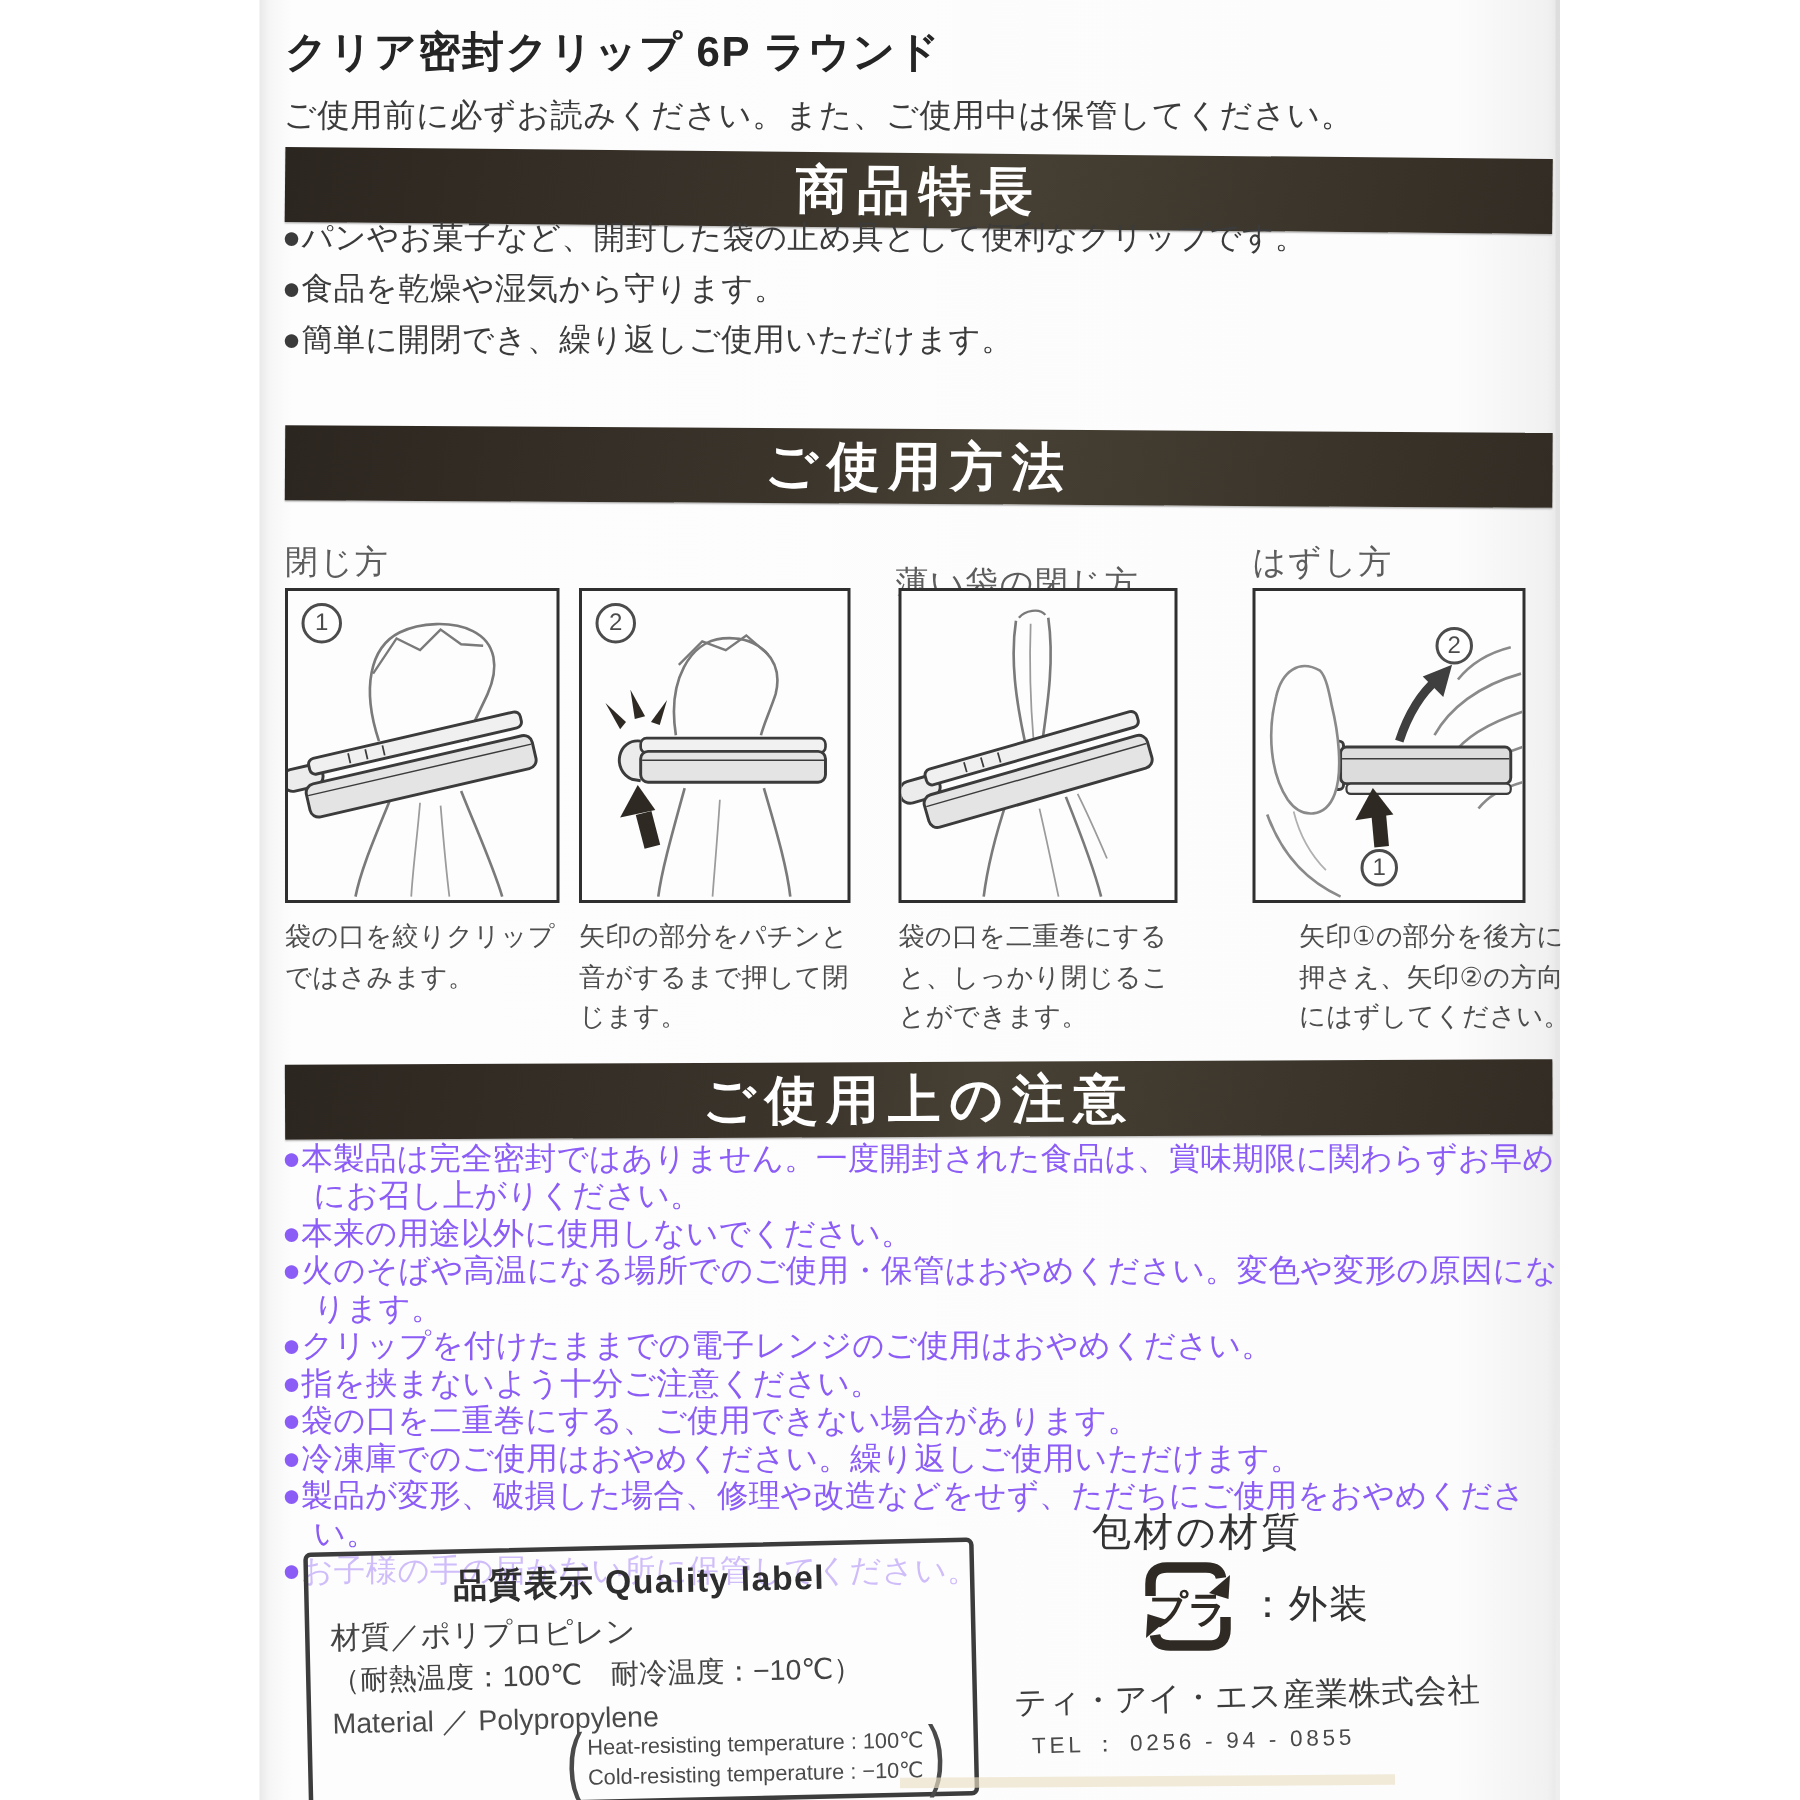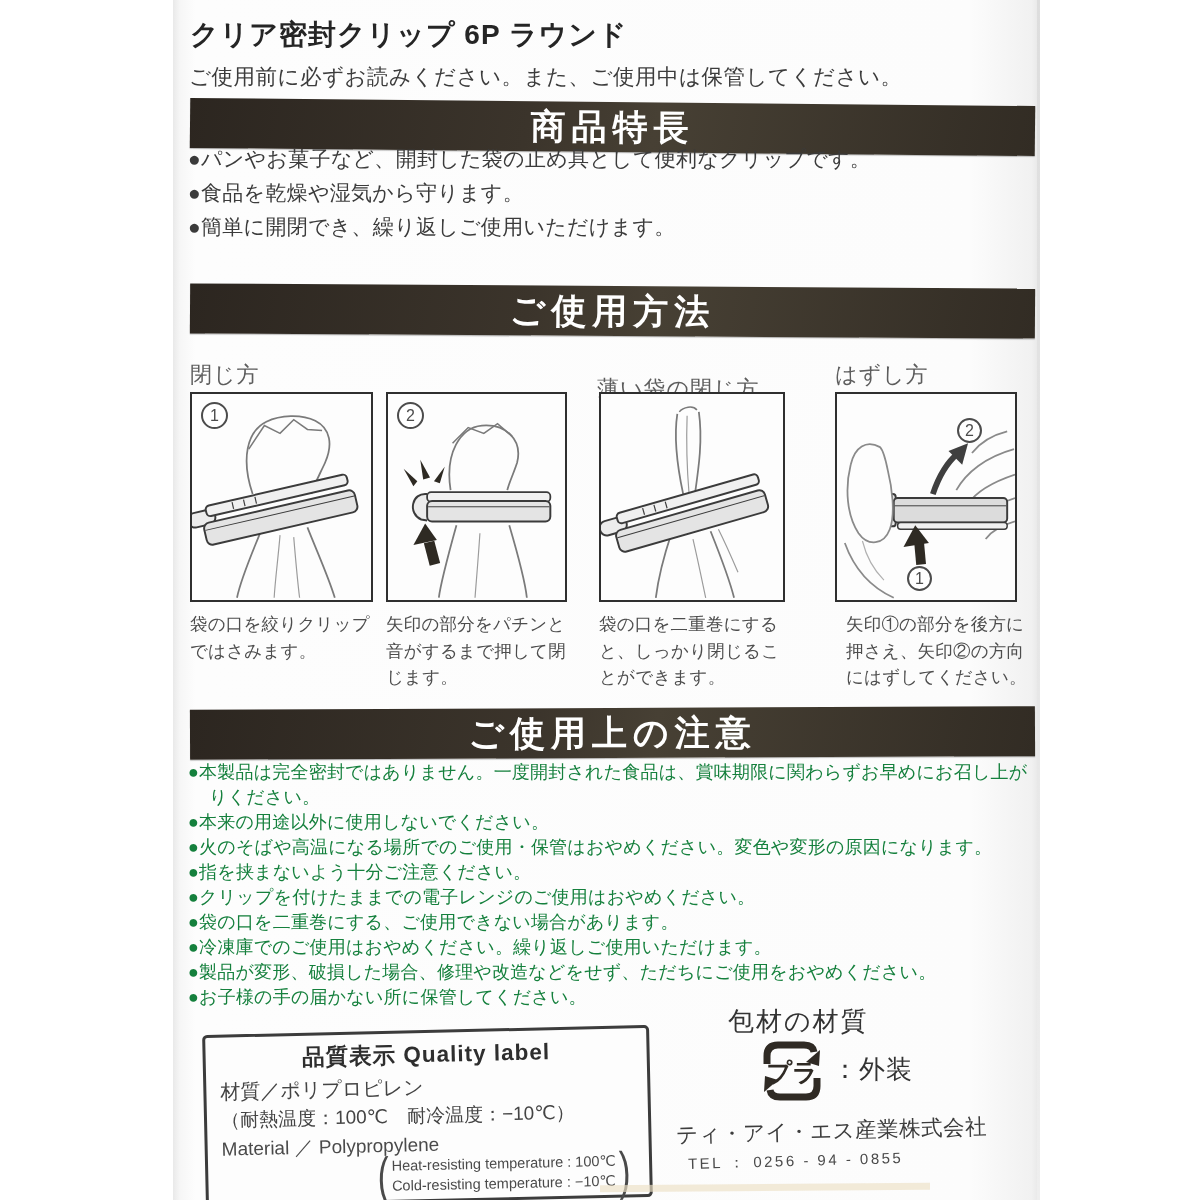--- a/index.html
+++ b/index.html
@@ -27,21 +27,21 @@
   .bar1{top:102px;transform:rotate(.55deg);}
   .bar2{top:286px;transform:rotate(.35deg);}
   .bar3{top:708px;transform:rotate(-.25deg);}
   ul.blist{left:188px;top:146px;margin:0;padding:0;list-style:none;width:852px;}
   ul.blist li{
     font-size:21px;line-height:26px;margin-bottom:8px;color:#3b3b3b;
     padding-left:22px;text-indent:-22px;letter-spacing:.3px;
   }
   ul.cautions{left:188px;top:760px;margin:0;padding:0;list-style:none;width:856px;}
   ul.cautions li{
-    font-size:18px;line-height:25px;color:#15803d;
+    font-size:21px;line-height:25px;color:#8b5cf6;
     padding-left:21px;text-indent:-21px;letter-spacing:.2px;
   }
   .panel-label{font-size:22px;color:#5d5d5d;letter-spacing:1px;}
   .panel{
     top:392px;height:210px;border:2px solid #2f2f2f;background:#fdfdfd;box-sizing:border-box;
   }
   .panel svg{display:block;width:100%;height:100%;}
   .caption{
     top:611px;font-size:17.5px;line-height:1.52;color:#4d4d4d;white-space:pre-line;letter-spacing:.2px;
   }
@@ -192,33 +192,33 @@
 </div>
 
 <div class="abs caption" style="left:190px;width:185px;">袋の口を絞りクリップ
 ではさみます。</div>
 <div class="abs caption" style="left:386px;width:185px;">矢印の部分をパチンと
 音がするまで押して閉
 じます。</div>
 <div class="abs caption" style="left:599px;width:190px;">袋の口を二重巻にする
 と、しっかり閉じるこ
 とができます。</div>
-<div class="abs caption" style="left:846px;width:190px;font-family:Liberation Serif, serif;">矢印①の部分を後方に
+<div class="abs caption" style="left:866px;width:190px;">矢印①の部分を後方に
 押さえ、矢印②の方向
 にはずしてください。</div>
 
 <div class="abs bar bar3">
   <span>ご使用上の注意</span>
 </div>
 <ul class="abs cautions">
   <li>●本製品は完全密封ではありません。一度開封された食品は、賞味期限に関わらずお早めにお召し上がりください。</li>
   <li>●本来の用途以外に使用しないでください。</li>
   <li>●火のそばや高温になる場所でのご使用・保管はおやめください。変色や変形の原因になります。</li>
+  <li>●クリップを付けたままでの電子レンジのご使用はおやめください。</li>
   <li>●指を挟まないよう十分ご注意ください。</li>
-  <li>●クリップを付けたままでの電子レンジのご使用はおやめください。</li>
   <li>●袋の口を二重巻にする、ご使用できない場合があります。</li>
   <li>●冷凍庫でのご使用はおやめください。繰り返しご使用いただけます。</li>
   <li>●製品が変形、破損した場合、修理や改造などをせず、ただちにご使用をおやめください。</li>
   <li>●お子様の手の届かない所に保管してください。</li>
 </ul>
 
 <div class="abs qbox">
   <div class="q-title">品質表示 Quality label</div>
   <div class="q-jp1">材質／ポリプロピレン</div>
   <div class="q-jp2">（耐熱温度：100℃　耐冷温度：−10℃）</div>

